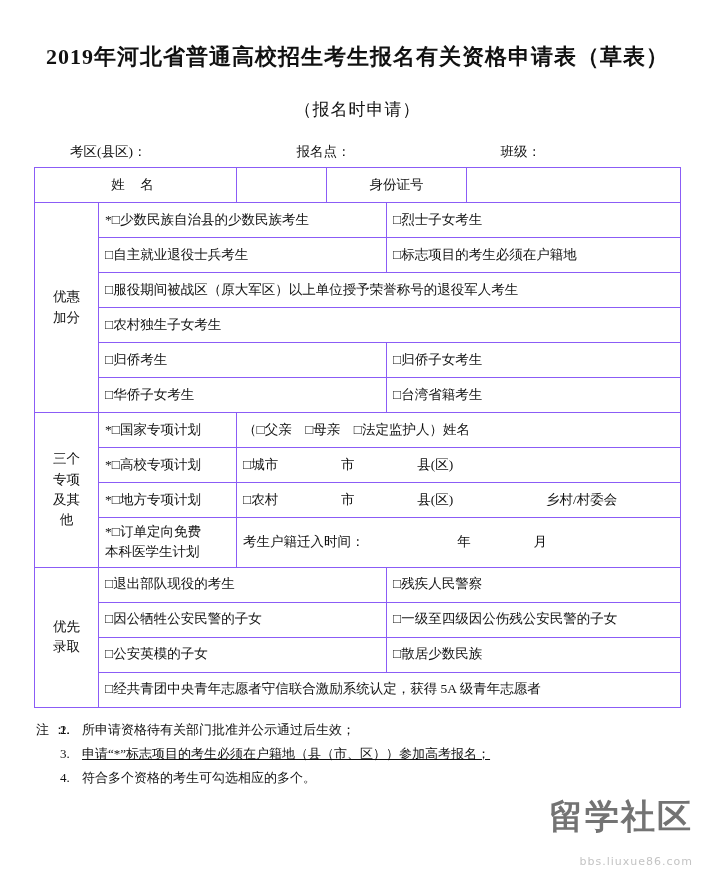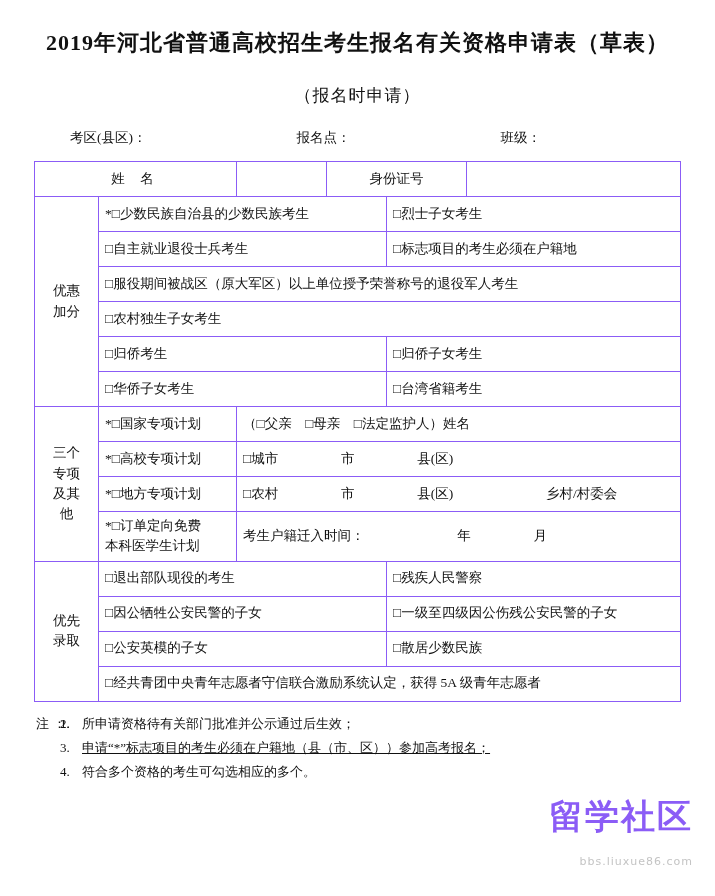--- a/index.html
+++ b/index.html
@@ -20,31 +20,31 @@
     width: 715px;
     height: 896px;
     box-sizing: border-box;
     padding: 18px 34px 0 34px;
   }
   .doc-title {
     font-size: 22px;
     font-weight: bold;
     text-align: center;
     letter-spacing: 1px;
-    margin: 10px 0 0 0;
+    margin: 24px 0 0 0;
     font-family: "Liberation Serif", "DejaVu Serif", serif;
   }
   .doc-subtitle {
     font-size: 17px;
     text-align: center;
     margin: 26px 0 0 0;
     letter-spacing: 1px;
   }
   .headline-row {
-    margin: 22px 0 14px 0;
+    margin: 22px 0 6px 0;
     font-size: 13.5px;
     display: flex;
     align-items: flex-end;
     padding: 0 6px;
   }
   .hl-item { white-space: nowrap; }
   .hl-1 { margin-left: 30px; }
   .hl-2 { margin-left: 150px; }
   .hl-3 { margin-left: 150px; }
 
@@ -102,21 +102,21 @@
     bottom: 28px;
     text-align: right;
     color: #c9c9c9;
     user-select: none;
   }
   .wm-main {
     font-size: 34px;
     font-weight: bold;
     letter-spacing: 2px;
     font-family: "DejaVu Sans", sans-serif;
-    color: #8b5cf6;
+    color: #737373;
   }
   .wm-sub {
     font-size: 11px;
     letter-spacing: 1px;
     font-family: "DejaVu Sans", sans-serif;
     color: #c4c4c4;
     margin-top: 15px;
   }
 </style>
 </head>

